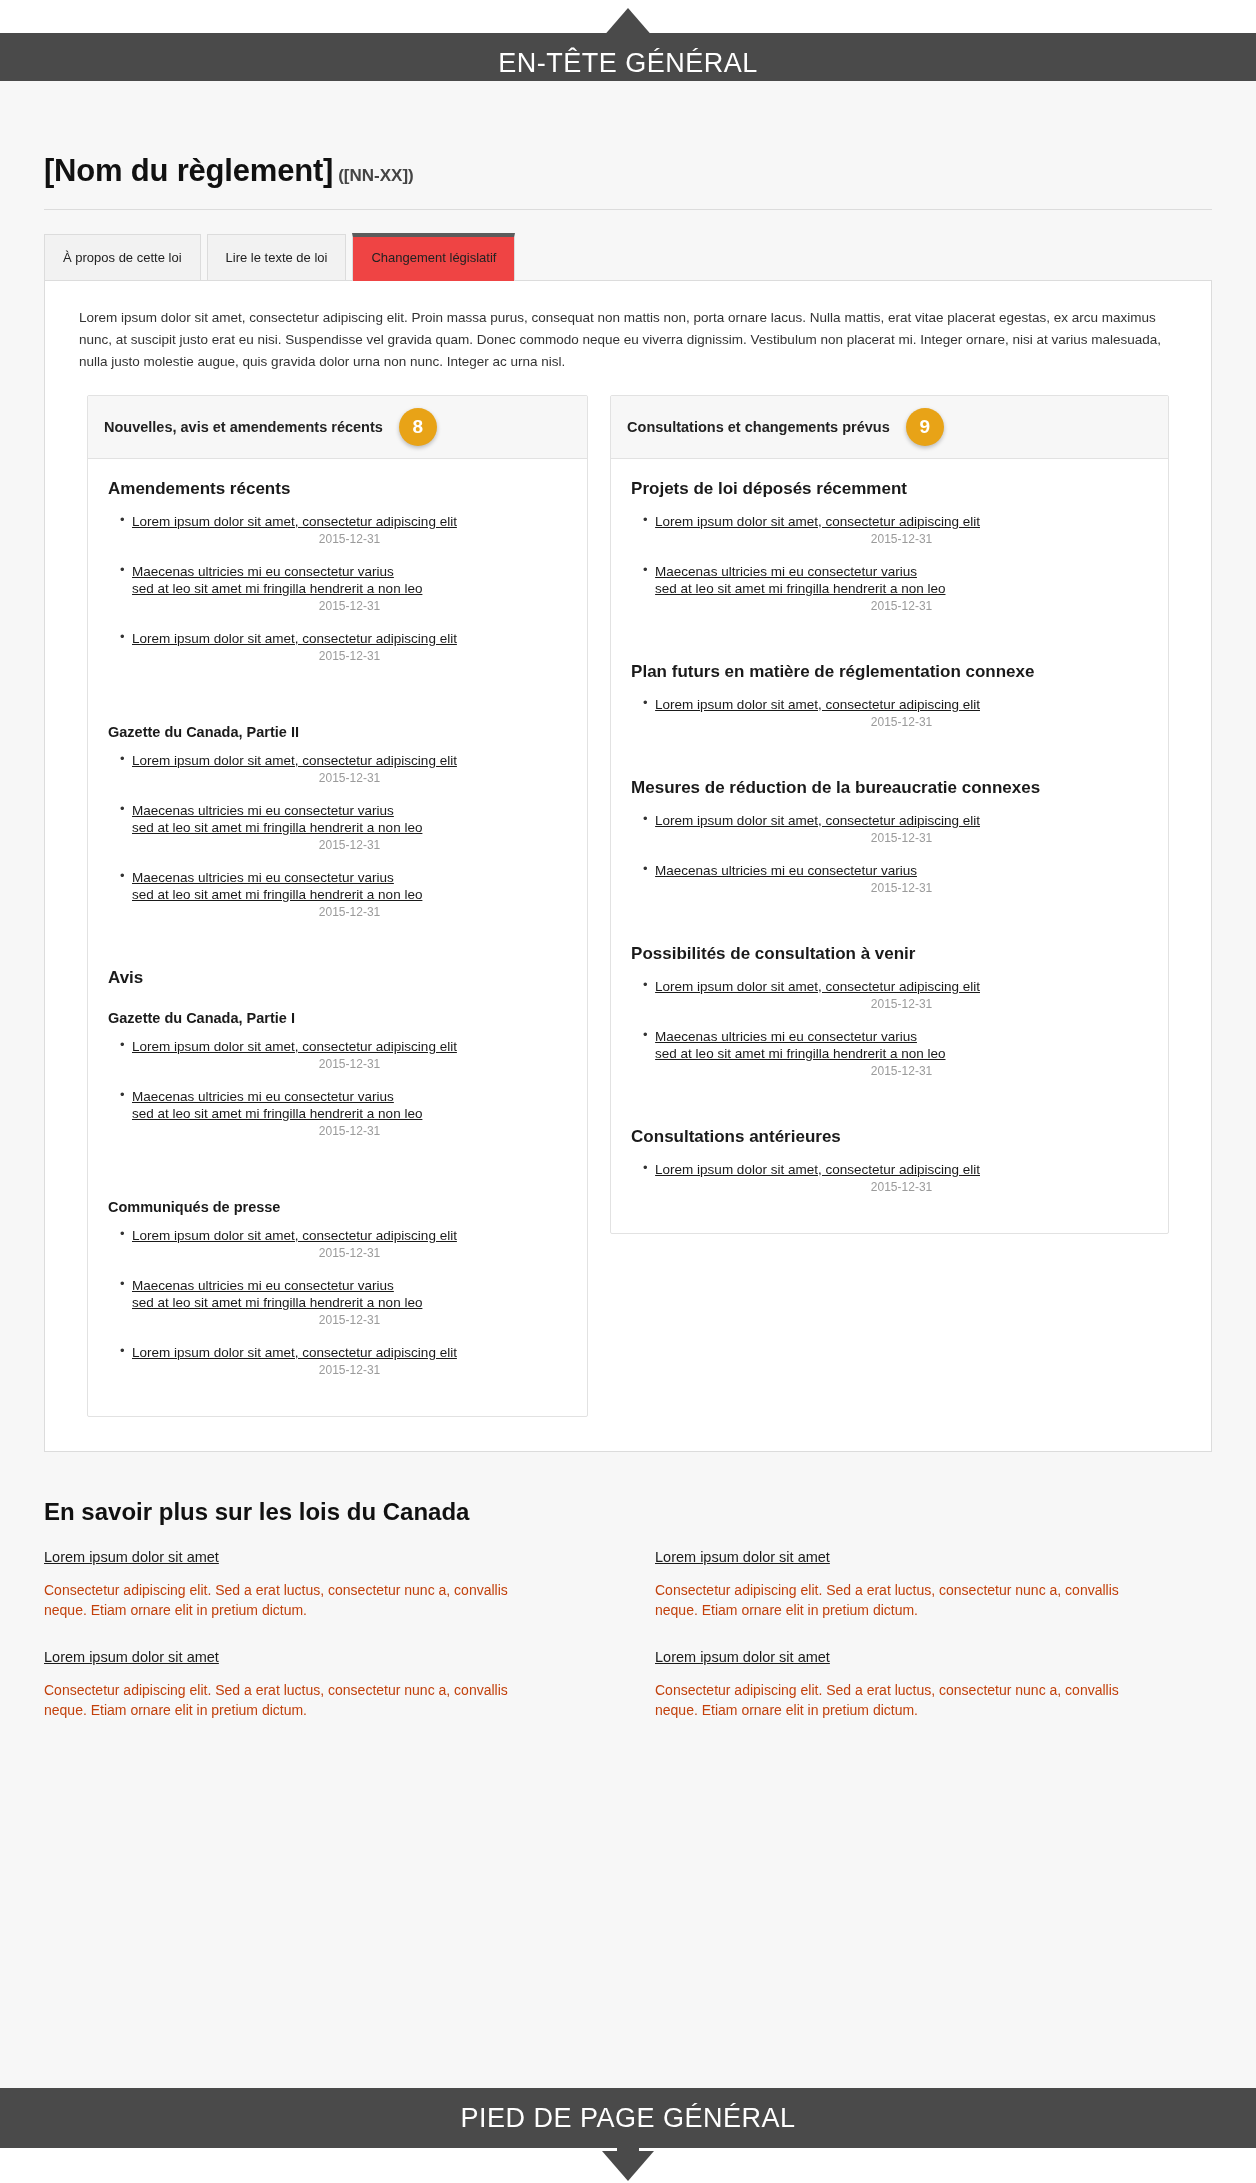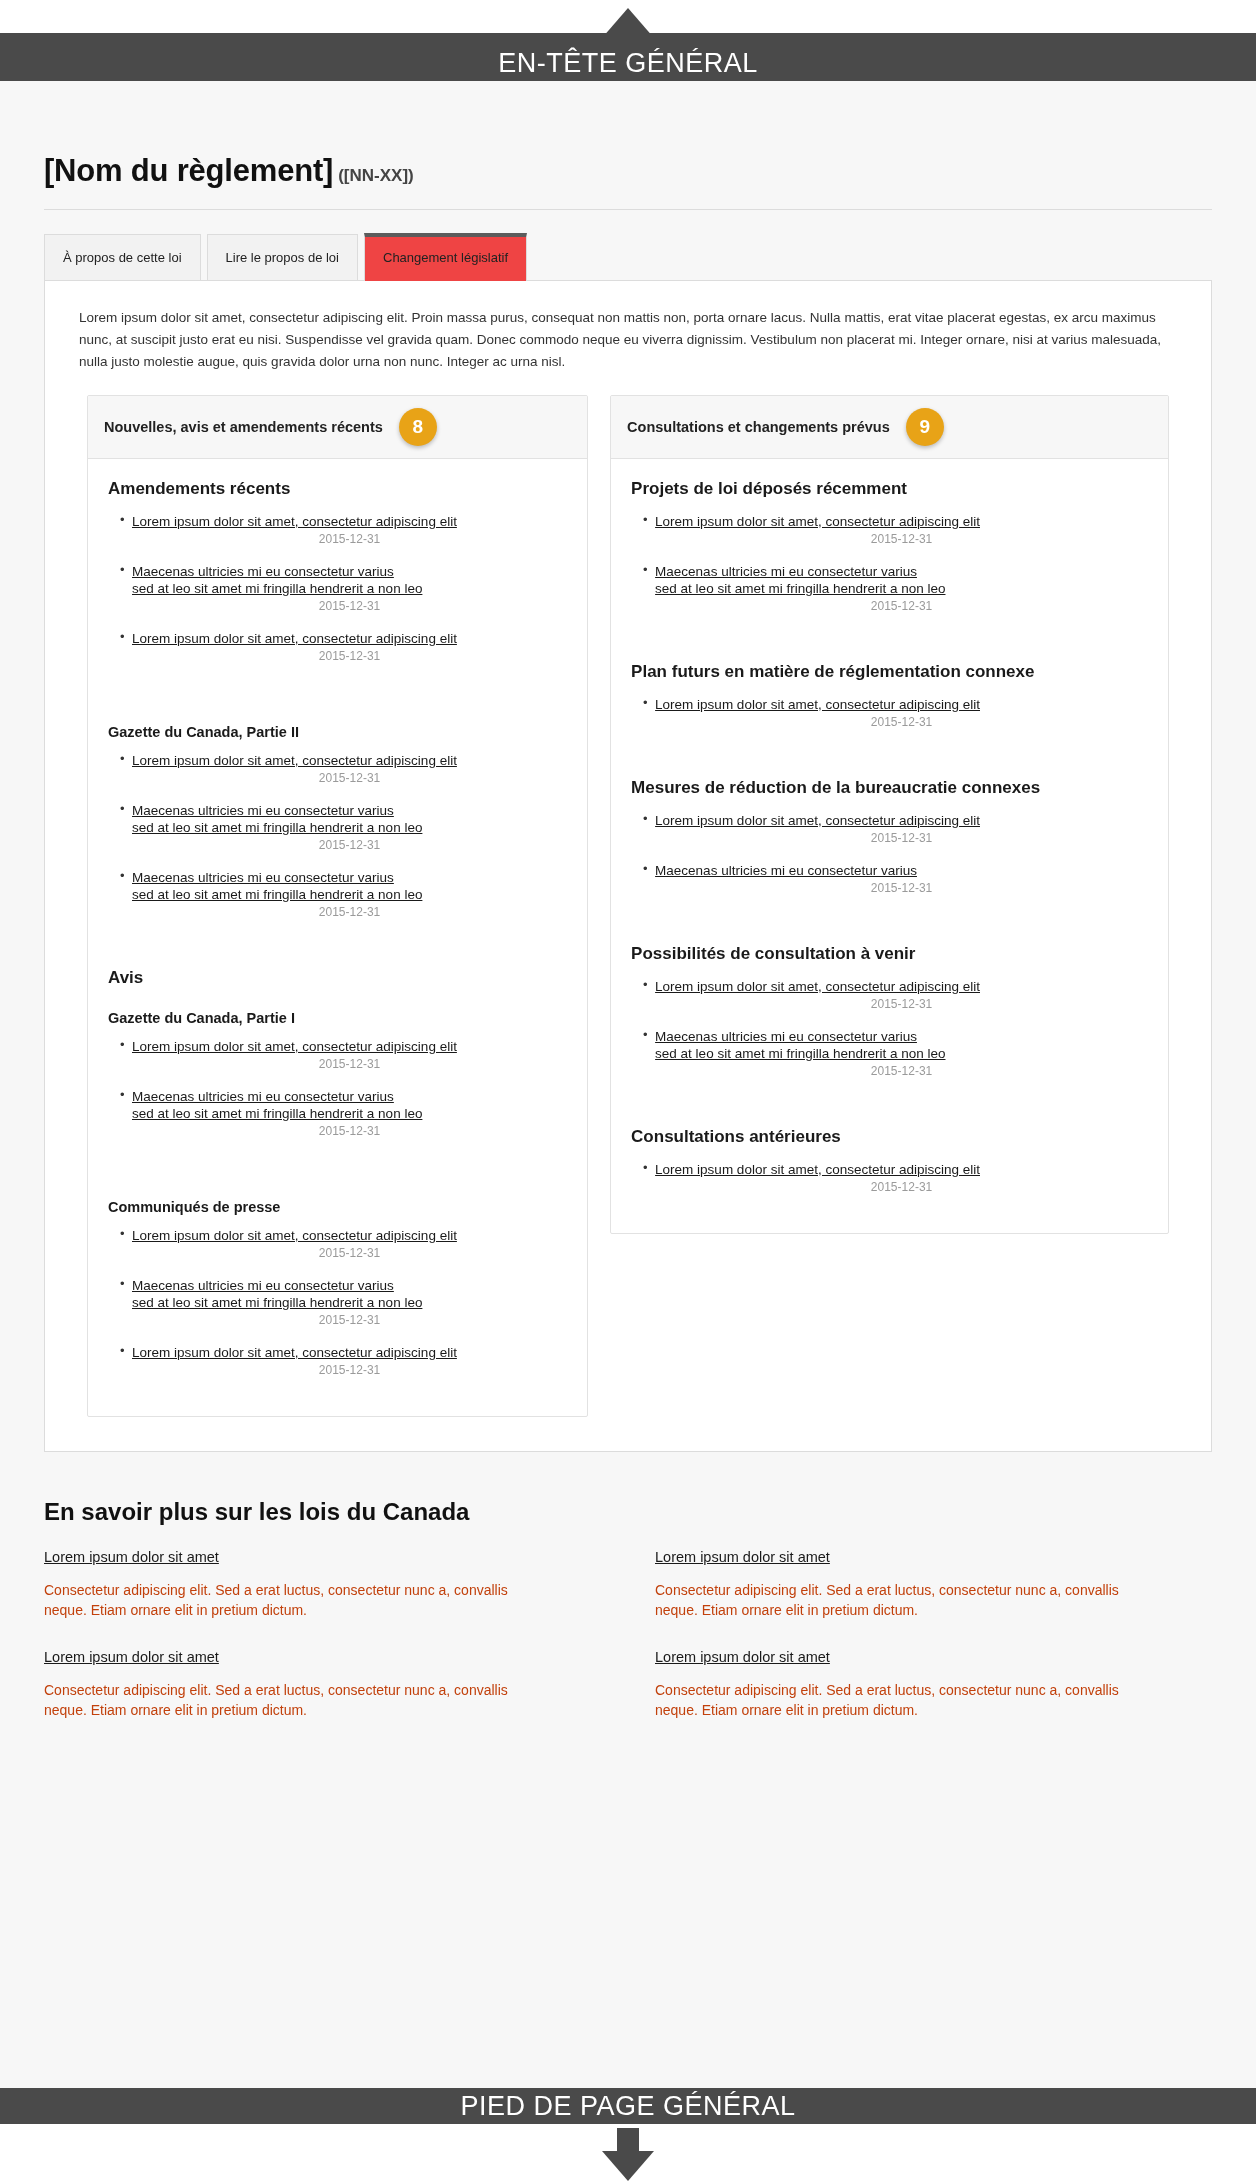--- a/index.html
+++ b/index.html
@@ -47,21 +47,21 @@
 
   
   .banner {
     position:absolute; left:0; width:1256px;
     background:#4a4a4a; color:#ffffff;
     display:flex; align-items:center; justify-content:center;
     font-size:27px; letter-spacing:0.5px;
     font-family:"Liberation Sans", sans-serif;
   }
   #header-banner { top:33px; height:60px; }
-  #footer-banner { top:2088px; height:36px; }
+  #footer-banner { top:2088px; height:60px; }
 
   
   .page {
     position:absolute; left:0; top:81px; width:1256px; height:2007px;
     background:#f7f7f7;
   }
 
   .content-wrap { padding:0 44px; }
 
   .page-title {
@@ -202,21 +202,21 @@
     <h1 class="page-title">
       <span>[Nom du règlement]</span><span class="code">([NN-XX])</span>
     </h1>
     <div class="title-rule"></div>
 
     <div class="tabs">
       <div class="tab">
         <span>À propos de cette loi</span>
       </div>
       <div class="tab">
-        <span>Lire le propos de loi</span>
+        <span>Lire le texte de loi</span>
       </div>
       <div class="tab active">
         <span>Changement législatif</span>
       </div>
     </div>
 
     <div class="tab-panel">
 
       <p class="intro">Lorem ipsum dolor sit amet, consectetur adipiscing elit. Proin massa purus, consequat non mattis non, porta ornare lacus. Nulla mattis, erat vitae placerat egestas, ex arcu maximus nunc, at suscipit justo erat eu nisi. Suspendisse vel gravida quam. Donec commodo neque eu viverra dignissim. Vestibulum non placerat mi. Integer ornare, nisi at varius malesuada, nulla justo molestie augue, quis gravida dolor urna non nunc. Integer ac urna nisl.</p>
 

